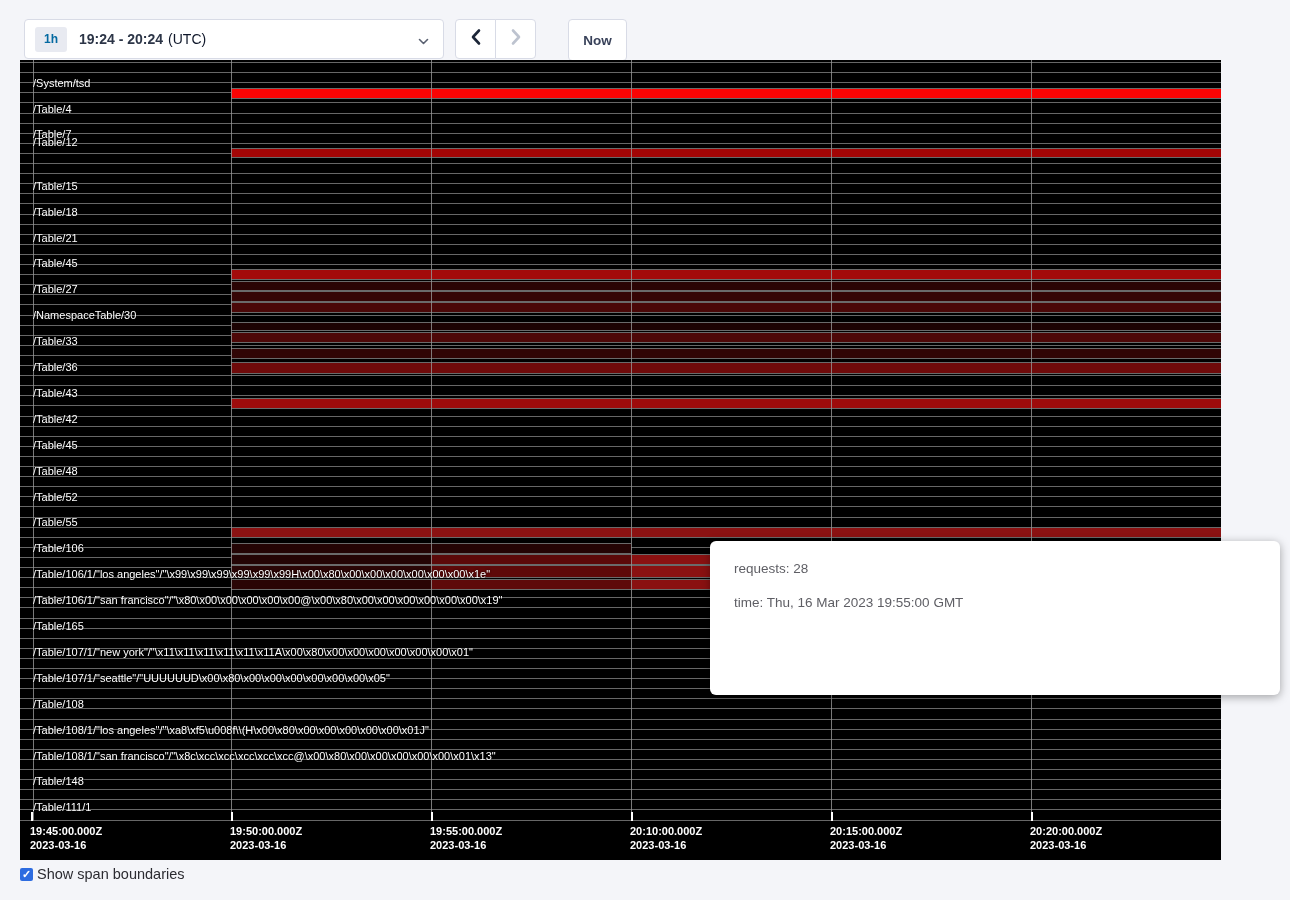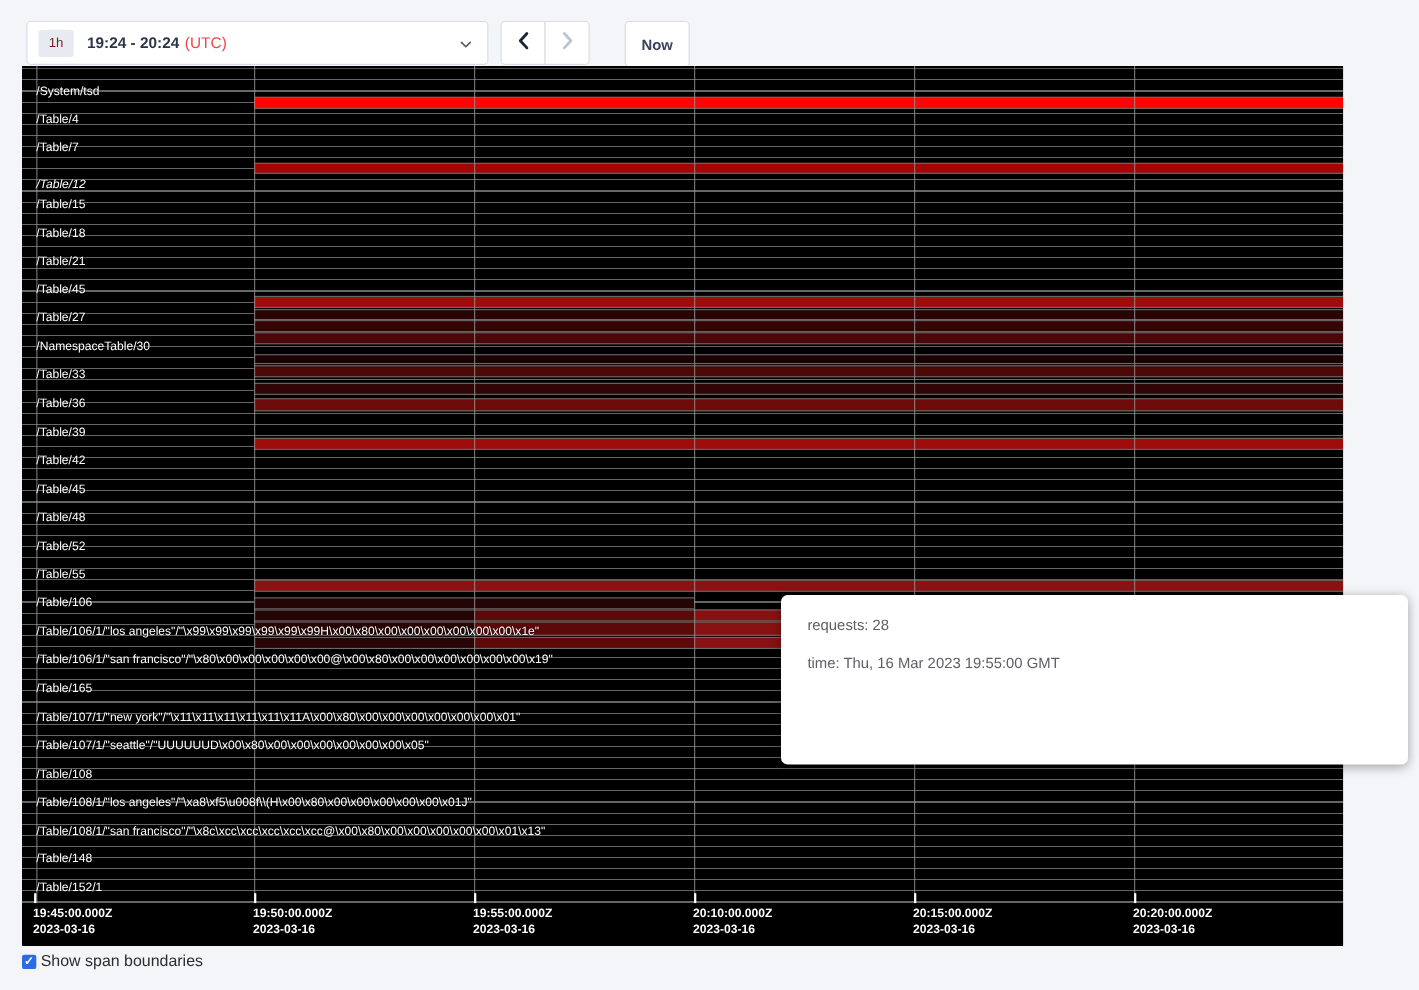--- a/index.html
+++ b/index.html
@@ -11,25 +11,25 @@
   }
   
   .toolbar{position:absolute;left:0;top:0;width:1290px;height:60px;}
   .range-select{
     position:absolute;left:24px;top:19px;width:420px;height:40px;
     background:#ffffff;border:1px solid #d8dbe6;border-radius:4px;
     display:flex;align-items:center;box-sizing:border-box;cursor:pointer;
   }
   .range-badge{
     margin-left:10px;width:32px;height:25px;border-radius:3px;
-    background:#e8eaf1;color:#7f1d1d;font-size:12px;font-weight:400;
+    background:#e8eaf1;color:#0369a1;font-size:12px;font-weight:700;
     display:flex;align-items:center;justify-content:center;
   }
   .range-label{margin-left:12px;font-size:14px;font-weight:700;color:#2c3547;}
-  .range-suffix{margin-left:5px;font-size:14px;color:#ef4444;}
+  .range-suffix{margin-left:5px;font-size:14px;color:#0f172a;}
   .range-caret{position:absolute;right:13px;top:14px;}
   .nav-group{position:absolute;left:455px;top:19px;height:40px;display:flex;}
   .nav-btn{
     width:41px;height:40px;background:#fff;border:1px solid #d8dbe6;
     display:flex;align-items:center;justify-content:center;box-sizing:border-box;
     cursor:pointer;
   }
   .nav-btn.prev{border-radius:4px 0 0 4px;}
   .nav-btn.next{border-radius:0 4px 4px 0;margin-left:-1px;}
   .now-btn{
@@ -140,46 +140,46 @@
     <div class="band" style="left: 611px; top: 519px; width: 590px; height: 9px; background: rgb(138, 17, 17);"></div>
     <div class="vline" style="left: 13px;"></div>
     <div class="vline" style="left: 211px;"></div>
     <div class="vline" style="left: 411px;"></div>
     <div class="vline" style="left: 611px;"></div>
     <div class="vline" style="left: 811px;"></div>
     <div class="vline" style="left: 1011px;"></div>
     <div class="row-label" style="top: 17px;">/System/tsd</div>
     <div class="row-label" style="top: 43px;">/Table/4</div>
     <div class="row-label" style="top: 68px;">/Table/7</div>
-    <div class="row-label" style="top: 102px; font-style: italic;">/Table/12</div>
+    <div class="row-label" style="top: 76px;">/Table/12</div>
     <div class="row-label" style="top: 120px;">/Table/15</div>
     <div class="row-label" style="top: 146px;">/Table/18</div>
     <div class="row-label" style="top: 172px;">/Table/21</div>
     <div class="row-label" style="top: 197px;">/Table/45</div>
     <div class="row-label" style="top: 223px;">/Table/27</div>
     <div class="row-label" style="top: 249px;">/NamespaceTable/30</div>
     <div class="row-label" style="top: 275px;">/Table/33</div>
     <div class="row-label" style="top: 301px;">/Table/36</div>
-    <div class="row-label" style="top: 327px;">/Table/39</div>
+    <div class="row-label" style="top: 327px;">/Table/43</div>
     <div class="row-label" style="top: 353px;">/Table/42</div>
     <div class="row-label" style="top: 379px;">/Table/45</div>
     <div class="row-label" style="top: 405px;">/Table/48</div>
     <div class="row-label" style="top: 431px;">/Table/52</div>
     <div class="row-label" style="top: 456px;">/Table/55</div>
     <div class="row-label" style="top: 482px;">/Table/106</div>
     <div class="row-label" style="top: 508px;">/Table/106/1/"los angeles"/"\x99\x99\x99\x99\x99\x99H\x00\x80\x00\x00\x00\x00\x00\x00\x1e"</div>
     <div class="row-label" style="top: 534px;">/Table/106/1/"san francisco"/"\x80\x00\x00\x00\x00\x00@\x00\x80\x00\x00\x00\x00\x00\x00\x19"</div>
     <div class="row-label" style="top: 560px;">/Table/165</div>
     <div class="row-label" style="top: 586px;">/Table/107/1/"new york"/"\x11\x11\x11\x11\x11\x11A\x00\x80\x00\x00\x00\x00\x00\x00\x01"</div>
     <div class="row-label" style="top: 612px;">/Table/107/1/"seattle"/"UUUUUUD\x00\x80\x00\x00\x00\x00\x00\x00\x05"</div>
     <div class="row-label" style="top: 638px;">/Table/108</div>
     <div class="row-label" style="top: 664px;">/Table/108/1/"los angeles"/"\xa8\xf5\u008f\\(H\x00\x80\x00\x00\x00\x00\x00\x01J"</div>
     <div class="row-label" style="top: 690px;">/Table/108/1/"san francisco"/"\x8c\xcc\xcc\xcc\xcc\xcc@\x00\x80\x00\x00\x00\x00\x00\x01\x13"</div>
     <div class="row-label" style="top: 715px;">/Table/148</div>
-    <div class="row-label" style="top: 741px;">/Table/152/1</div>
+    <div class="row-label" style="top: 741px;">/Table/111/1</div>
     <div class="time-tick" style="left: 11px;"></div>
     <div class="tick-label" style="left: 10px;">
       <div>19:45:00.000Z</div>
       <div>2023-03-16</div>
     </div>
     <div class="time-tick" style="left: 211px;"></div>
     <div class="tick-label" style="left: 210px;">
       <div>19:50:00.000Z</div>
       <div>2023-03-16</div>
     </div>

